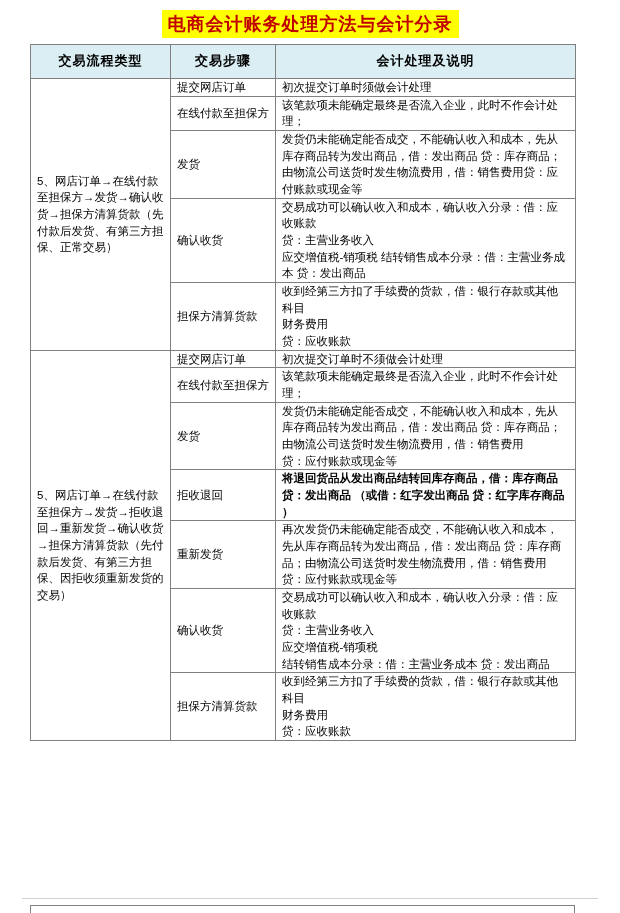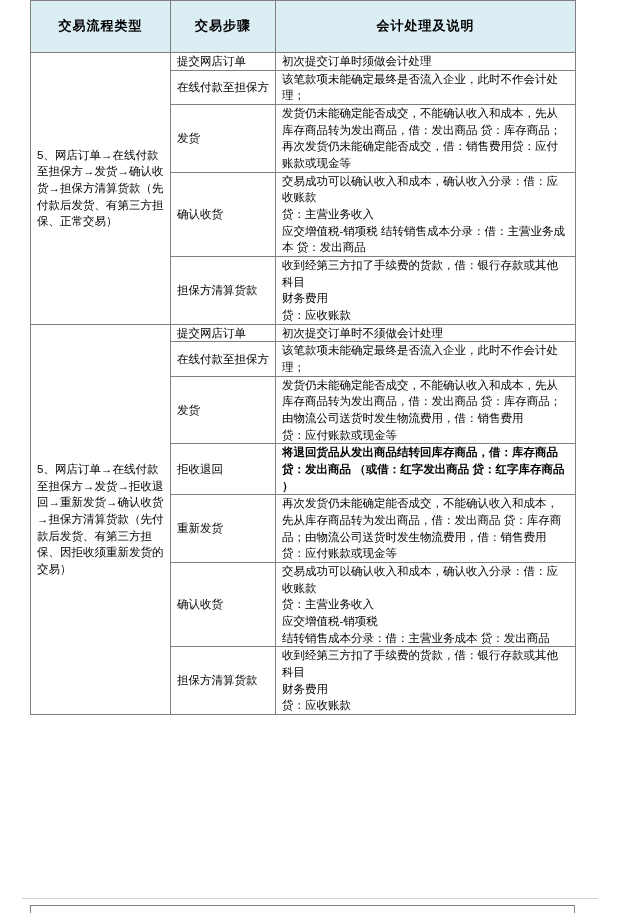--- a/index.html
+++ b/index.html
@@ -55,21 +55,21 @@
     padding: 0 6px;
     font-size: 11.5px;
     line-height: 1.45;
   }
   table.main thead th {
     background: #daeef3;
     text-align: center;
     font-weight: bold;
     font-size: 13px;
     letter-spacing: 1px;
-    padding: 16px 4px;
+    padding: 7px 4px;
     font-family: "Liberation Serif", serif;
   }
   .col-type { width: 140px; }
   .col-step { width: 105px; }
   .col-desc { width: 300px; }
   td.type-cell {
     font-size: 11.5px;
     line-height: 1.7;
     padding: 6px 8px;
   }
@@ -101,20 +101,23 @@
     right: 22px;
     top: 898px;
     border-top: 1px solid #d0d0d0;
   }
 </style>
 </head>
 <body>
 
 <div class="page">
 
+  <div class="title-wrap">
+    <span class="doc-title">电商会计账务处理方法与会计分录</span>
+  </div>
 
 
   <table class="main">
     <colgroup>
       <col class="col-type">
       <col class="col-step">
       <col class="col-desc">
     </colgroup>
     <thead>
       <tr>
@@ -129,21 +132,21 @@
         <td class="type-cell" rowspan="5">5、网店订单→在线付款至担保方→发货→确认收货→担保方清算货款（先付款后发货、有第三方担保、正常交易）</td>
         <td class="step-cell">提交网店订单</td>
         <td class="desc-cell">初次提交订单时须做会计处理</td>
       </tr>
       <tr>
         <td class="step-cell">在线付款至担保方</td>
         <td class="desc-cell">该笔款项未能确定最终是否流入企业，此时不作会计处理；</td>
       </tr>
       <tr>
         <td class="step-cell">发货</td>
-        <td class="desc-cell">发货仍未能确定能否成交，不能确认收入和成本，先从库存商品转为发出商品，借：发出商品 贷：库存商品；再次发货仍未能确定能否成交，借：销售费用贷：应付账款或现金等</td>
+        <td class="desc-cell">发货仍未能确定能否成交，不能确认收入和成本，先从库存商品转为发出商品，借：发出商品 贷：库存商品；由物流公司送货时发生物流费用，借：销售费用贷：应付账款或现金等</td>
       </tr>
       <tr>
         <td class="step-cell">确认收货</td>
         <td class="desc-cell" style="white-space: pre-line;">交易成功可以确认收入和成本，确认收入分录：借：应收账款
 贷：主营业务收入
 应交增值税-销项税 结转销售成本分录：借：主营业务成本 贷：发出商品</td>
       </tr>
       <tr>
         <td class="step-cell">担保方清算货款</td>
         <td class="desc-cell" style="white-space: pre-line;">收到经第三方扣了手续费的货款，借：银行存款或其他科目

